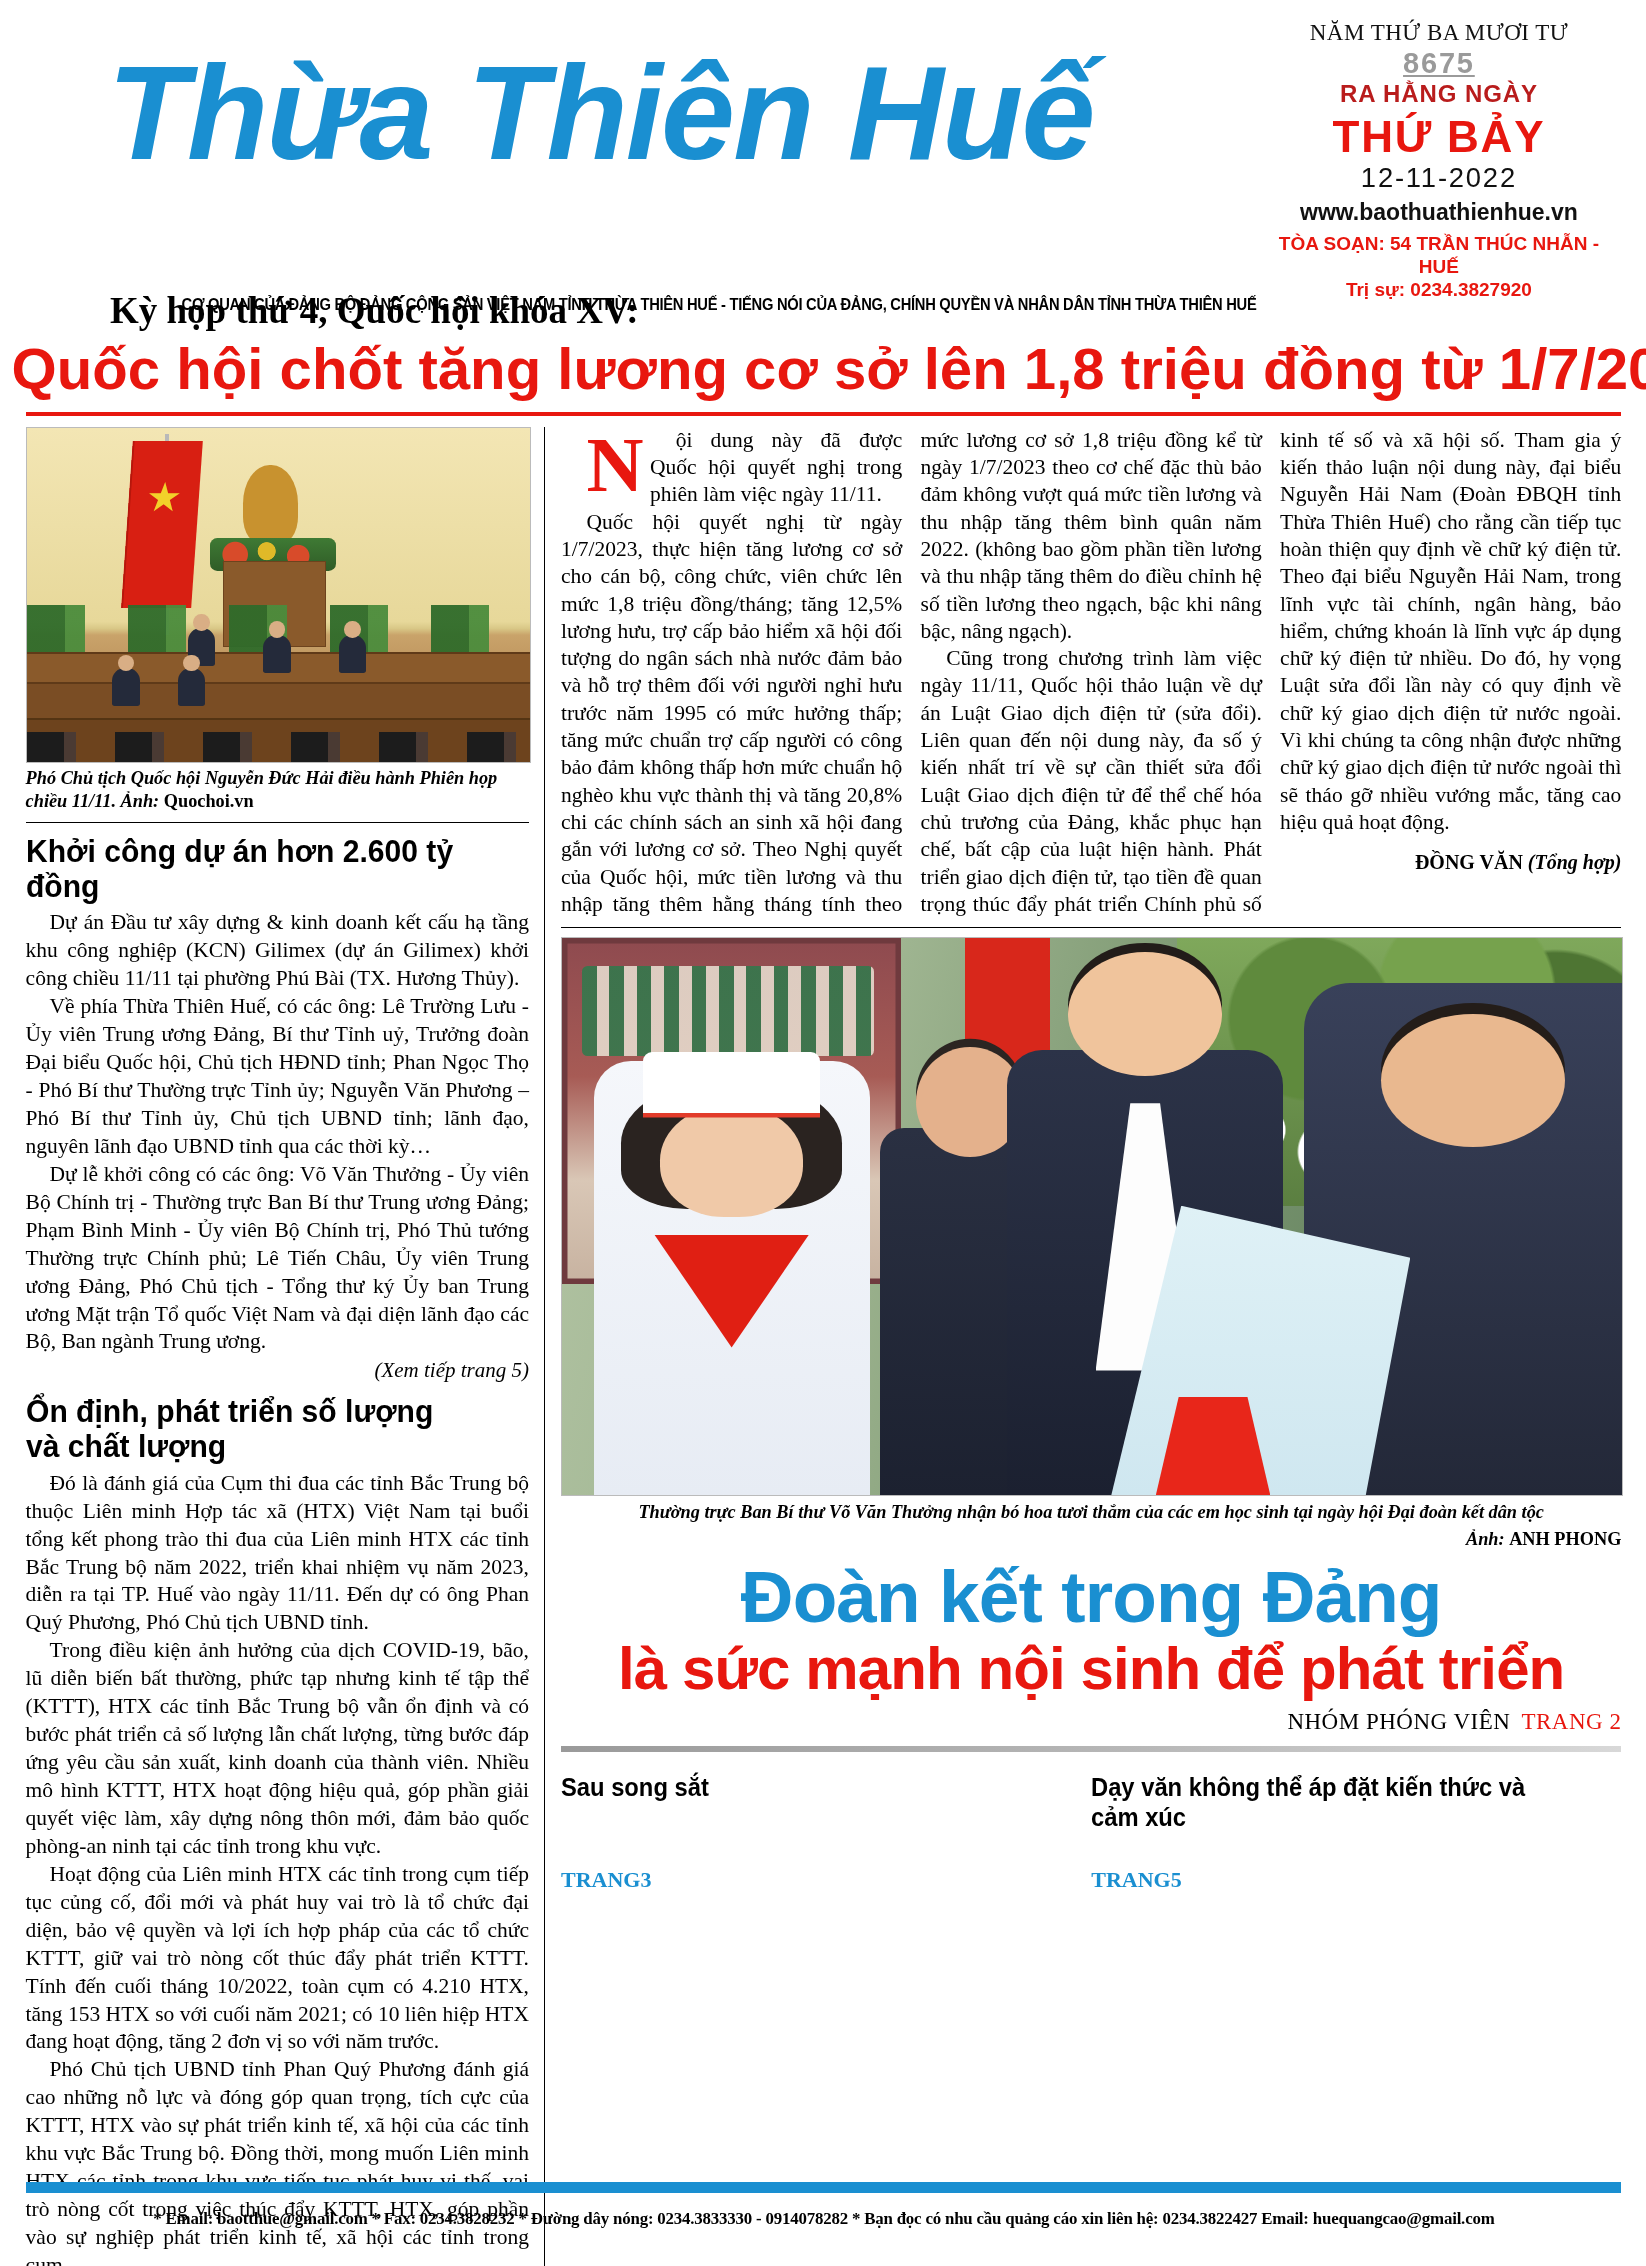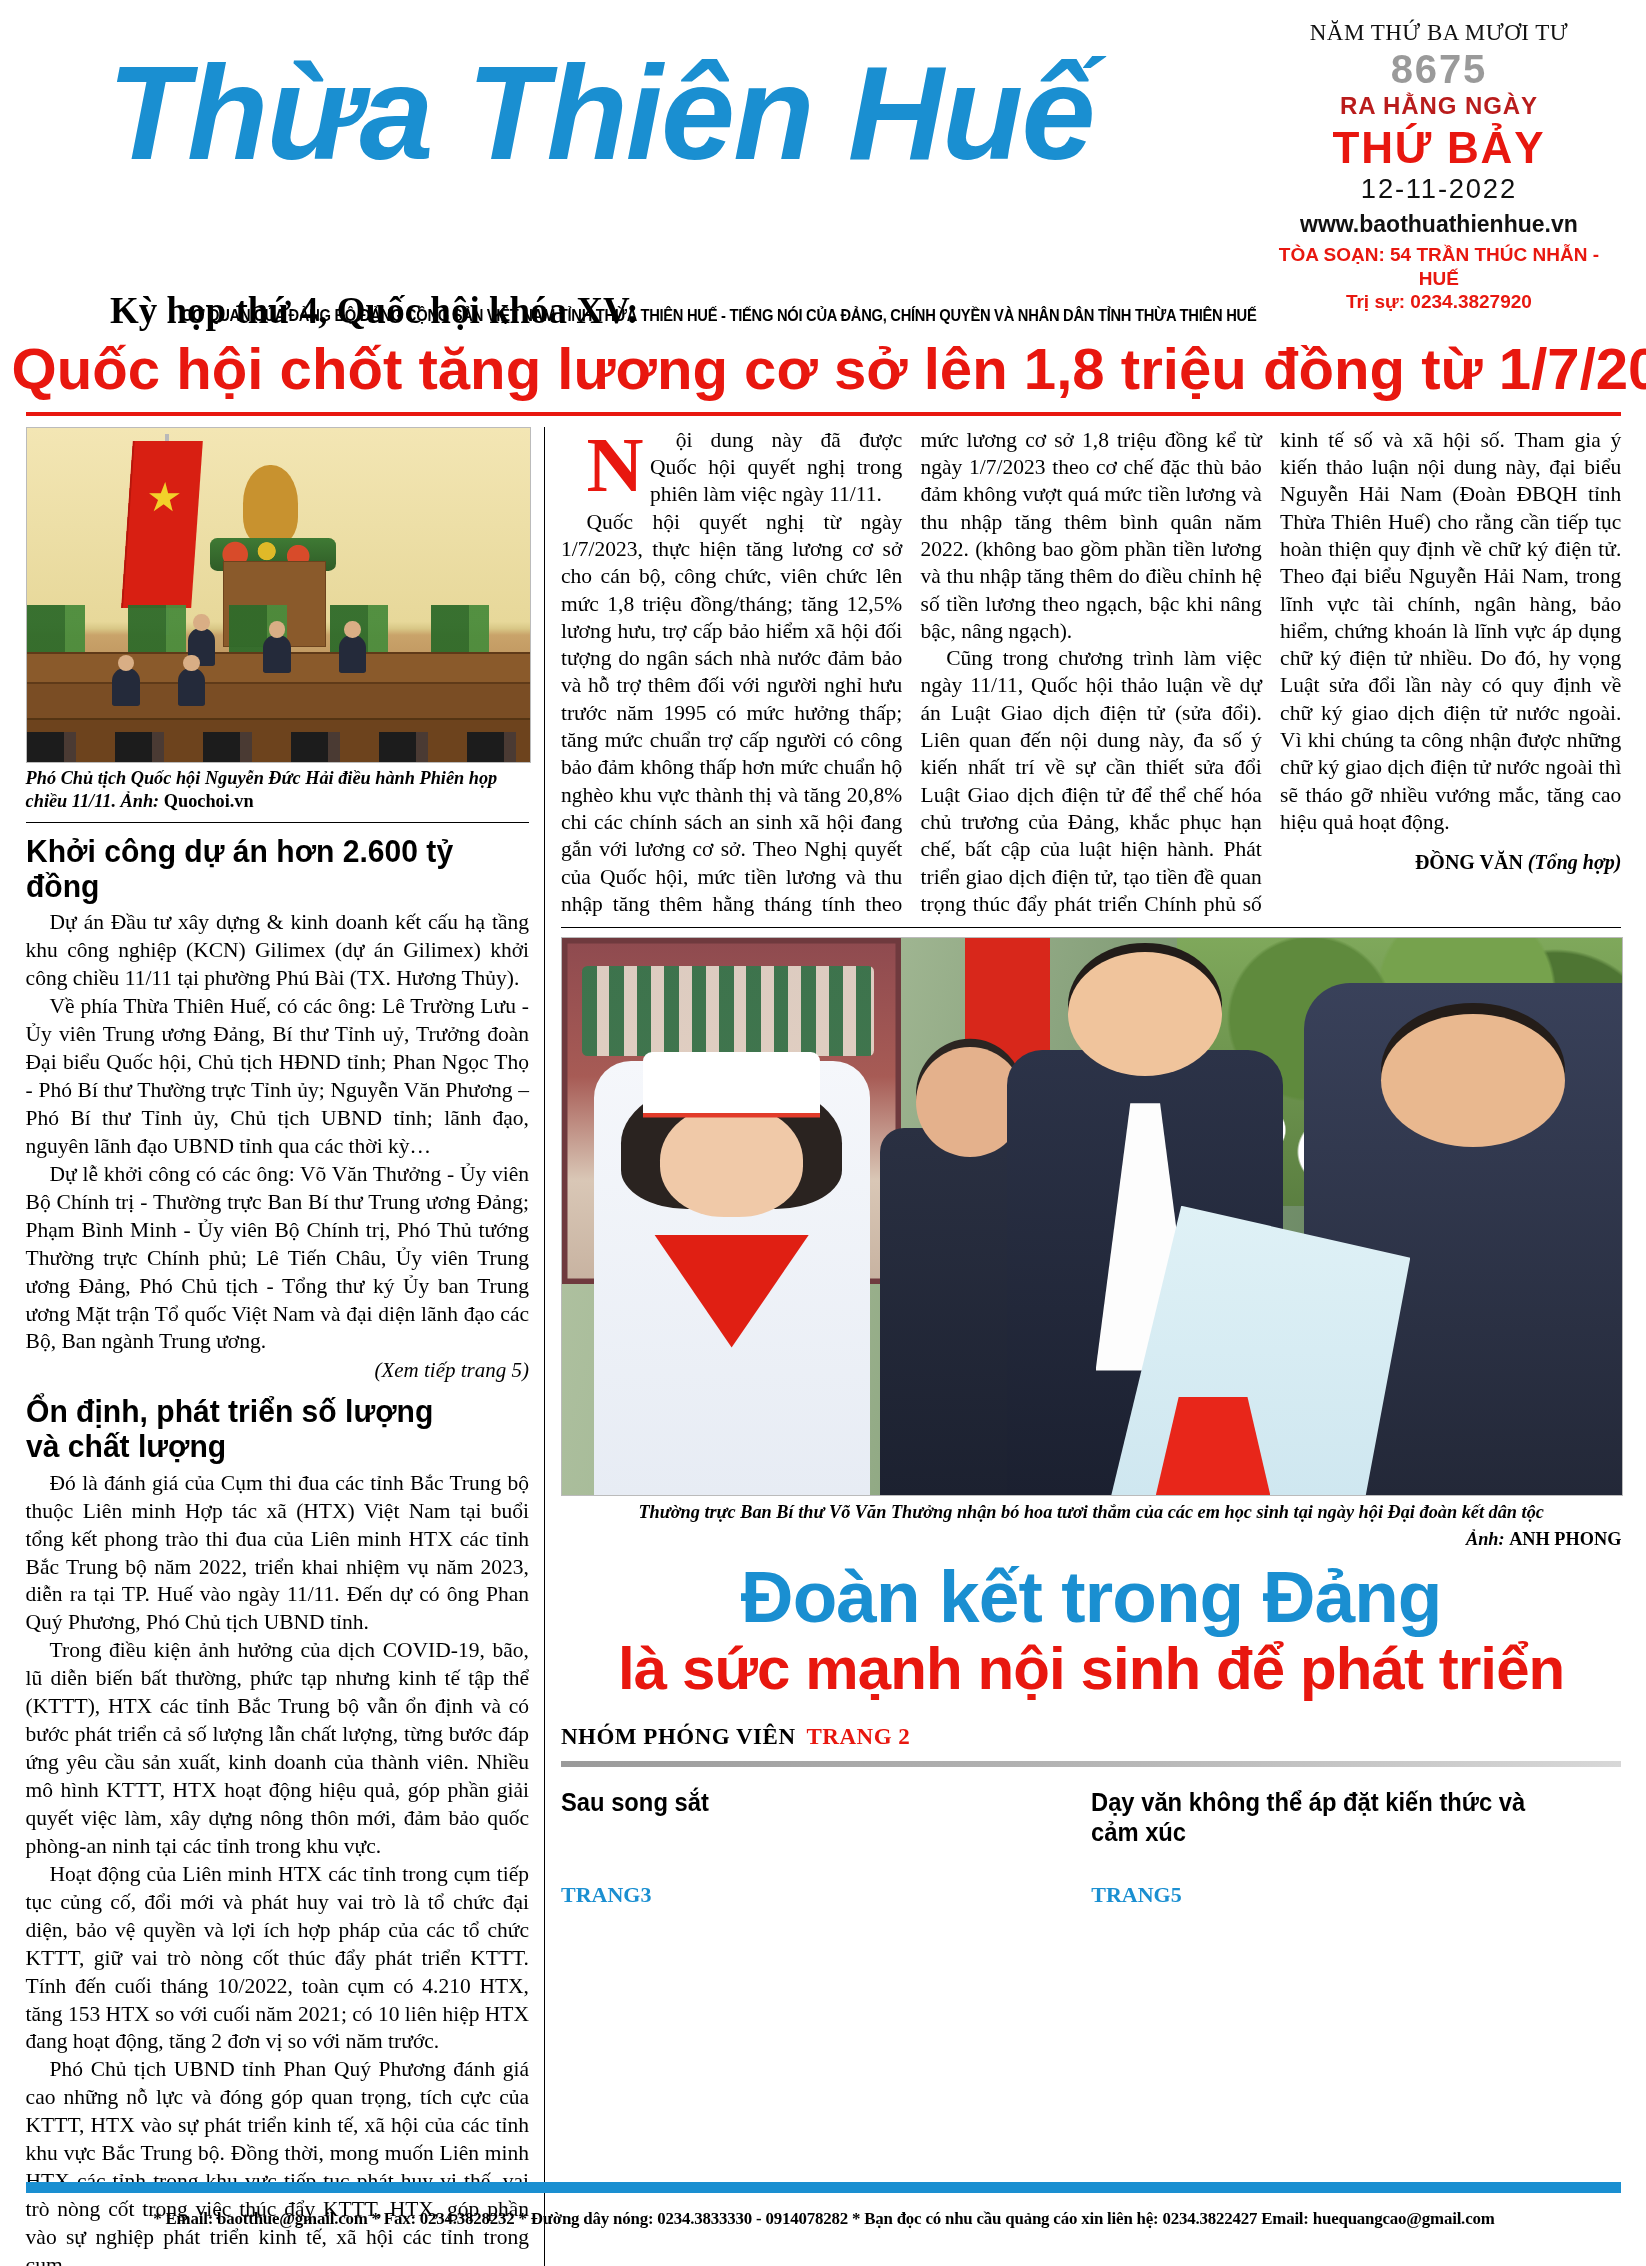--- a/index.html
+++ b/index.html
@@ -28,23 +28,23 @@
   }
   .mast-right {
     width:365px; flex:0 0 365px;
     text-align:center;
     padding-top:20px;
     font-family:"Liberation Sans", sans-serif;
   }
   .mr-year { font-family:"Liberation Serif", serif; font-size:23px; letter-spacing:0.5px; color:#111; }
   .mr-issue {
     font-family:"Liberation Sans", sans-serif;
-    font-weight:bold; font-size:40px;
+    font-weight:bold; font-size:29px;
     color:#9a9a9a; letter-spacing:1.8px;
-    line-height:1.05; margin:1.8px 0 1.8px;
+    line-height:1.05; margin:1.8px 0 1.8px;text-decoration:underline;
   }
   .mr-daily { font-weight:bold; font-size:24px; letter-spacing:0.9px; color:#b91c1c; }
   .mr-day {
     font-weight:bold; font-size:44px; color:#e8170f;
     letter-spacing:1.8px; line-height:1.12; margin-top:3.7px;
   }
   .mr-date { font-size:27.4px; color:#111; letter-spacing:1.8px; margin-top:0.9px; }
   .mr-web { font-weight:bold; font-size:23px; color:#111; margin-top:5.5px; }
   .mr-office {
     background:#ffffff; color:#e8170f;
@@ -130,22 +130,22 @@
   .promo-l1 {
     font-family:"Liberation Sans", sans-serif; font-weight:bold;
     color:#1a8fd1; font-size:73px; line-height:1.0;
     letter-spacing:-0.9px; white-space:nowrap;
   }
   .promo-l2 {
     font-family:"Liberation Sans", sans-serif; font-weight:bold;
     color:#e8170f; font-size:60px; line-height:1.05;
     letter-spacing:-0.9px; margin-top:3.7px; white-space:nowrap;
   }
-  .promo-by { text-align:left; margin-top:24px; font-family:"Liberation Serif", serif;
-    font-weight:bold; font-size:23px; letter-spacing:0.5px; }
+  .promo-by { text-align:right; margin-top:9px; font-family:"Liberation Serif", serif;
+    font-weight:normal; font-size:23px; letter-spacing:0.5px; }
   .promo-by .pg { color:#e8170f; margin-left:11px; }
 
   .grad-rule { height:6.4px; margin-top:11px;
     background:linear-gradient(to right,#9a9a9a,#b8b8b8 55%,#d8d8d8); }
 
   .teasers { display:flex; margin-top:20px; }
   .teaser { flex:1 1 0; padding-right:16.4px; box-sizing:border-box; }
   .teaser-ttl {
     font-family:"Liberation Sans", sans-serif; font-weight:bold;
     font-size:25px; line-height:1.2; transform:scaleX(0.95); transform-origin:left;

